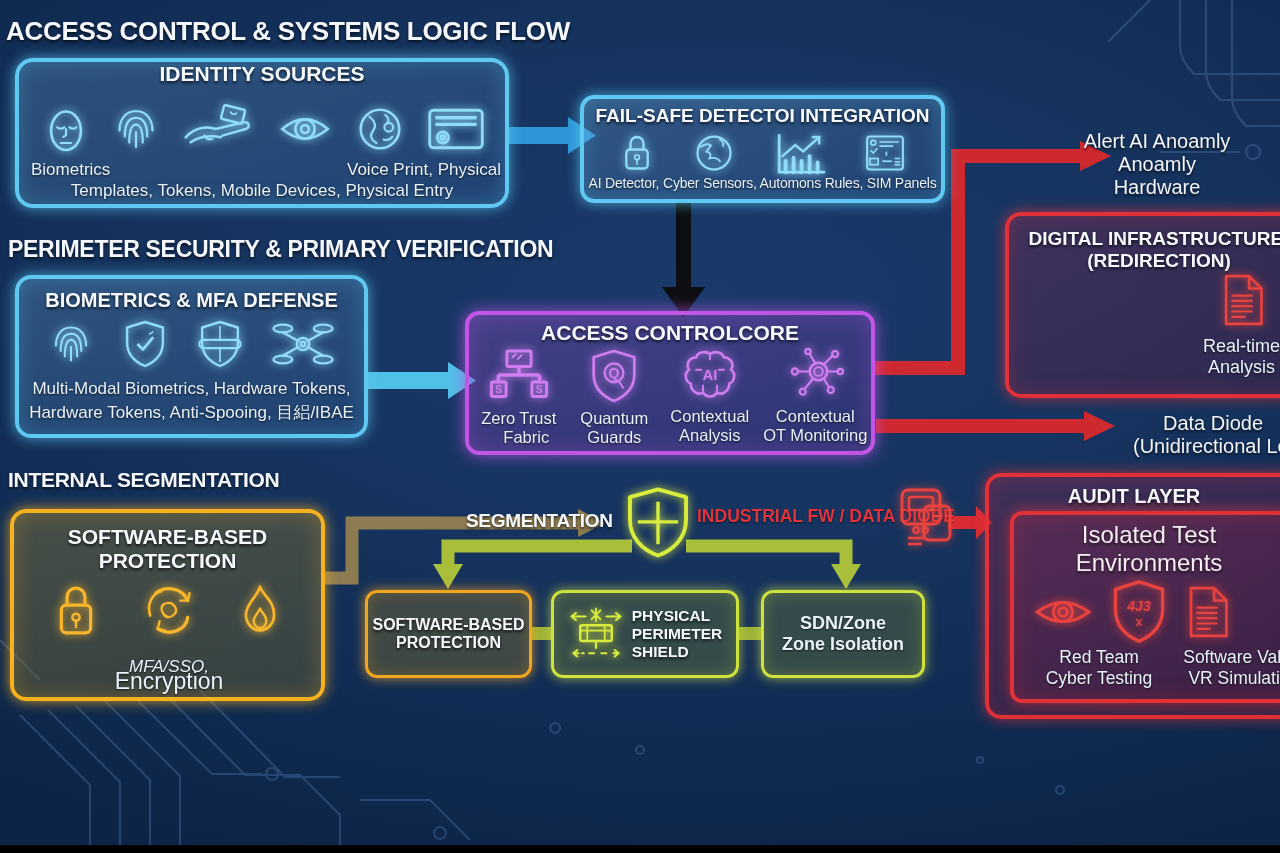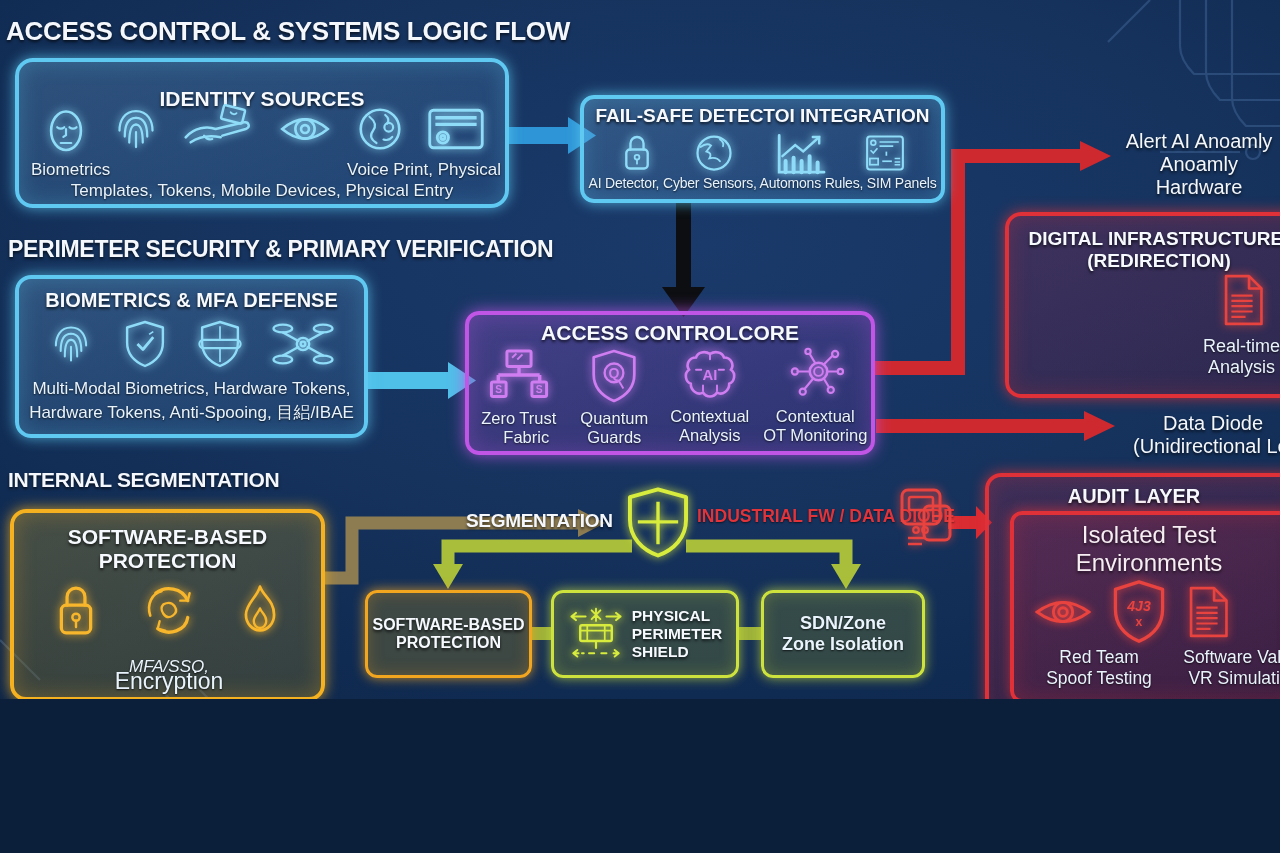--- a/index.html
+++ b/index.html
@@ -1,17 +1,17 @@
 <!DOCTYPE html>
 <html><head>
 <meta charset="utf-8">
 <style>
   html,body{margin:0;padding:0;background:#0b1e3a;}
   #stage{
-    position:relative;width:1280px;height:699px;overflow:hidden;
+    position:relative;width:1280px;height:853px;overflow:hidden;
     font-family:"Liberation Sans", sans-serif;
     background:
       radial-gradient(1200px 600px at 55% 35%, #1a3a6b 0%, #16335e 45%, #102b52 75%, #0d2446 100%);
     color:#eef3f9;
   }
   .abs{position:absolute;}
   svg{display:block;}
   .hdg{font-weight:bold;color:#f4f7fb;text-shadow:0 2px 3px rgba(0,0,0,.65);letter-spacing:-.3px;white-space:nowrap;}
   .box{position:absolute;border-radius:18px;z-index:10;}
   .box .btitle{font-weight:bold;text-align:center;color:#f6f9fd;text-shadow:0 2px 3px rgba(0,0,0,.7);}
@@ -103,21 +103,21 @@
       <rect x="948" y="516" width="28" height="13"></rect>
         <polygon points="976,506 976,539 992,522.5"></polygon>
     </g>
   </svg>
 
   <div class="abs hdg" style="left:6px;top:16px;font-size:26px;">ACCESS CONTROL &amp; SYSTEMS LOGIC FLOW</div>
   <div class="abs hdg" style="left:8px;top:236px;font-size:23px;">PERIMETER SECURITY &amp; PRIMARY VERIFICATION</div>
   <div class="abs hdg" style="left:8px;top:468px;font-size:21px;">INTERNAL SEGMENTATION</div>
 
   <div class="box cyanbox" style="left:15px;top:58px;width:486px;height:142px;">
-    <div class="btitle" style="margin-top:25px;font-size:21px;">IDENTITY SOURCES</div>
+    <div class="btitle" style="margin-top:0;font-size:21px;">IDENTITY SOURCES</div>
     <div class="abs" style="left:0;top:38px;width:100%;display:flex;justify-content:space-evenly;align-items:center;color:#8fdcf8;">
       <svg class="icx" width="56" height="58" viewBox="0 0 64 64" fill="none" stroke="currentColor" stroke-width="3" stroke-linecap="round">
         <ellipse cx="32" cy="34" rx="17" ry="22"></ellipse>
           <path d="M22,30 q4,3 8,0 M36,30 q4,3 8,0" stroke-width="2.5"></path>
           <path d="M32,32 v7 l-3,2" stroke-width="2.5"></path>
           <path d="M26,48 h12" stroke-width="2.5"></path>
       </svg>
       <svg class="icx" width="48" height="58" viewBox="0 0 64 64" fill="none" stroke="currentColor" stroke-width="3" stroke-linecap="round">
         <path d="M32,8 C16,8 10,22 10,34 M32,8 C48,8 54,22 54,34"></path>
           <path d="M32,17 C21,17 17,27 17,42"></path>
@@ -184,21 +184,21 @@
           <path d="M11,26 l4,4 6,-7" stroke-width="2.5"></path>
           <path d="M34,28 v6" stroke-width="2.5"></path>
           <rect x="10" y="38" width="12" height="9" stroke-width="2.5"></rect>
           <path d="M28,42 H42" stroke-width="2.5"></path>
           <path d="M46,38 h8 M46,43 h8 M46,47 h8" stroke-width="2.2"></path>
       </svg>
     </div>
     <div class="abs cap nowrap" style="left:0;top:76px;width:100%;font-size:14px;letter-spacing:-.2px;">AI Detector, Cyber Sensors, Automons Rules, SIM Panels</div>
   </div>
 
-  <div class="abs z20" style="left:1118px;top:130px;width:162px;text-align:center;font-size:20px;color:#f3f6fa;text-shadow:0 2px 3px rgba(0,0,0,.7);">
+  <div class="abs z20" style="left:1076px;top:130px;width:162px;text-align:center;font-size:20px;color:#f3f6fa;text-shadow:0 2px 3px rgba(0,0,0,.7);">
     <div>Alert AI Anoamly</div>
     <div>Anoamly Hardware</div>
   </div>
 
   <div class="box redbox" style="left:1005px;top:212px;width:300px;height:178px;border-radius:16px;">
     <div class="btitle" style="margin-top:12px;font-size:19px;">DIGITAL INFRASTRUCTURE:</div>
     <div class="btitle" style="font-size:19px;">(REDIRECTION)</div>
     <div class="abs col" style="left:170px;top:56px;width:125px;color:#e8433f;">
       <svg class="icx" width="46" height="56" viewBox="0 0 52 62" fill="none" stroke="currentColor" stroke-width="3" stroke-linejoin="round">
         <path d="M8,4 H34 L48,18 V58 H8 Z"></path>
@@ -390,21 +390,21 @@
         <text x="32" y="50" font-size="13" fill="currentColor" stroke="none" text-anchor="middle" font-weight="bold">x</text>
       </svg>
       <svg class="icx" width="46" height="56" viewBox="0 0 52 62" fill="none" stroke="currentColor" stroke-width="3" stroke-linejoin="round">
         <path d="M8,4 H34 L48,18 V58 H8 Z"></path>
           <path d="M34,4 V18 H48"></path>
           <path d="M14,26 h24 M14,32 h24 M14,38 h24 M14,44 h24 M14,50 h16" stroke-width="2.5"></path>
       </svg>
     </div>
     <div class="abs cap" style="left:5px;top:132px;width:160px;font-size:17.5px;">
       <div>Red Team</div>
-      <div>Spoof Testing</div>
+      <div>Cyber Testing</div>
     </div>
     <div class="abs cap" style="left:150px;top:132px;width:150px;font-size:17.5px;">
       <div class="nowrap">Software Valid</div>
       <div class="nowrap">VR Simulatio</div>
     </div>
   </div>
 
   <div class="abs" style="left:0;top:845px;width:1280px;height:8px;background:#000;z-index:30;"></div>
 </div>
 

